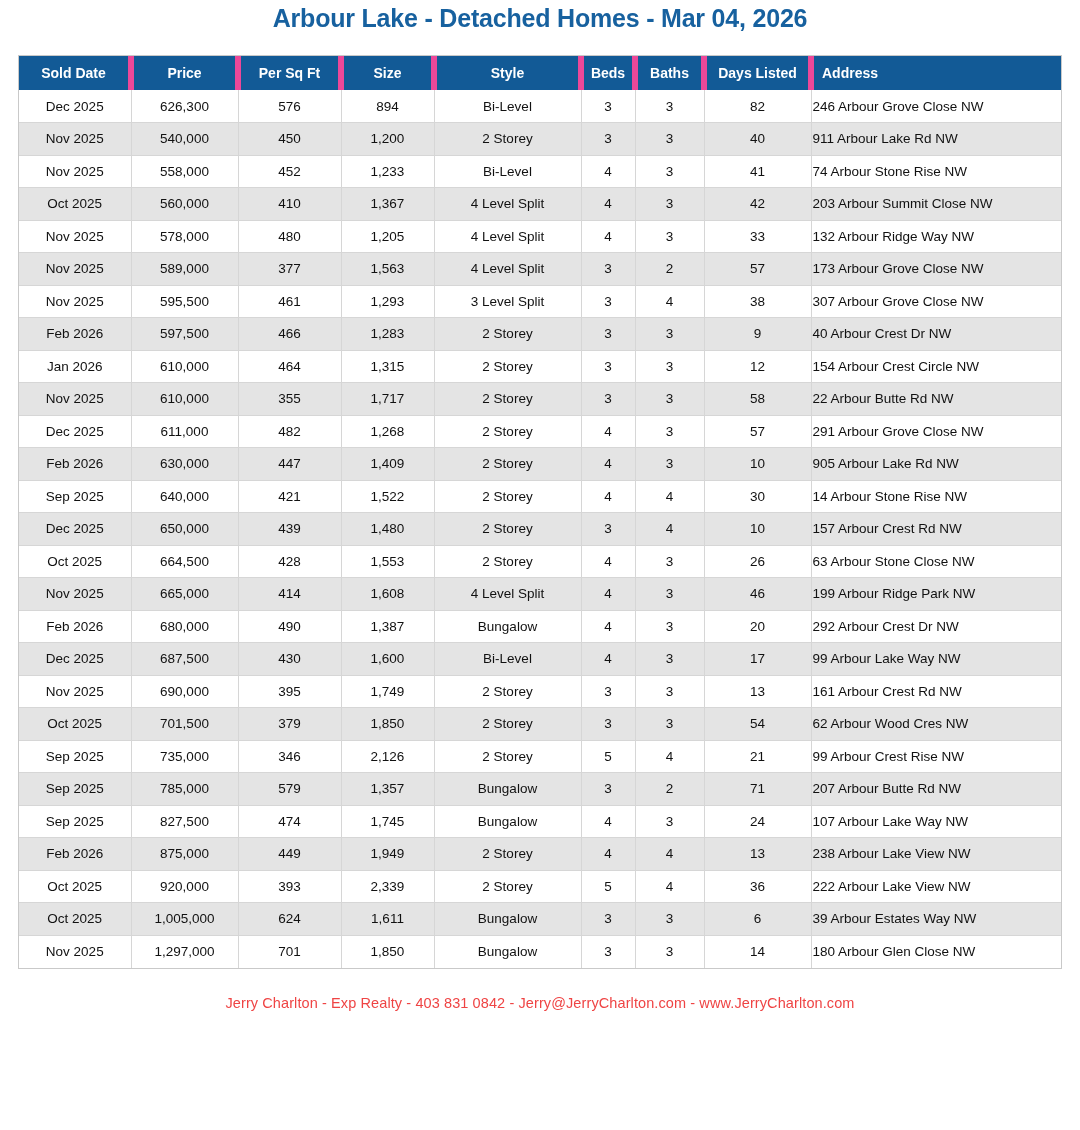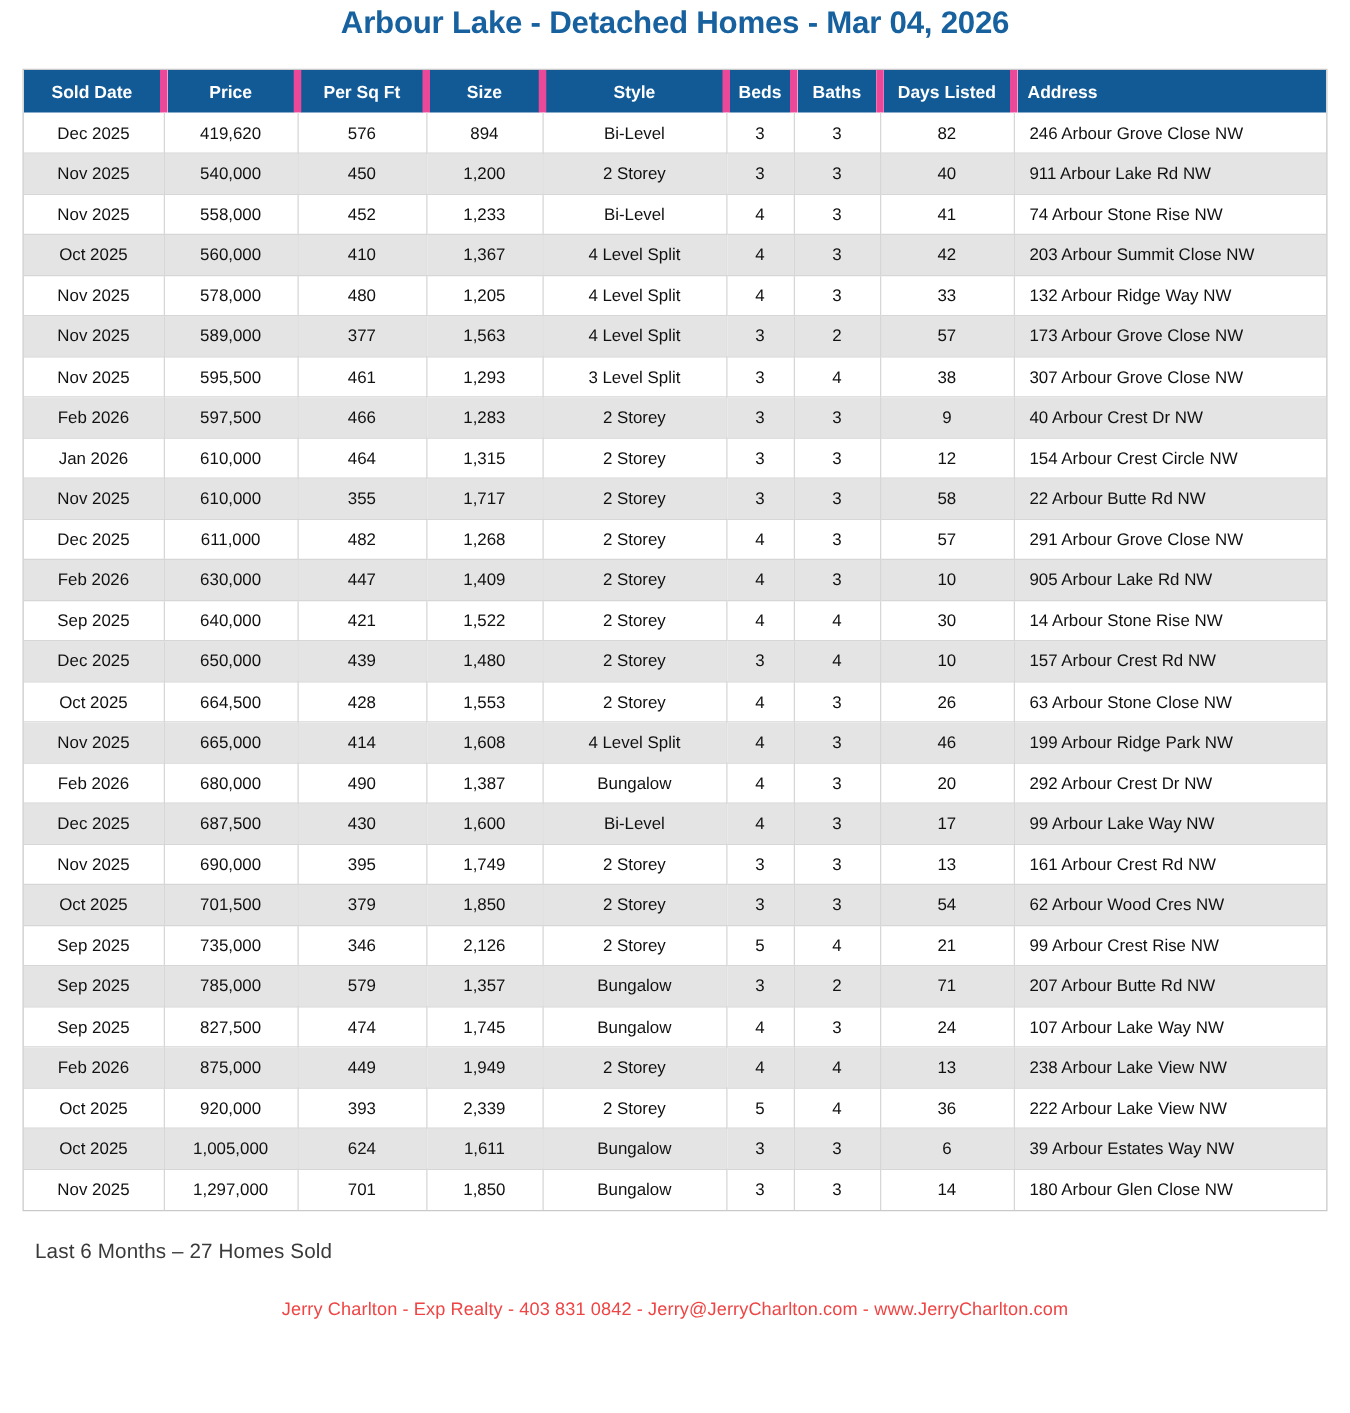--- a/index.html
+++ b/index.html
@@ -58,21 +58,21 @@
   table.sales tbody td {
     height: 32.5px;
     padding: 0 6px;
     border-right: 1px solid #d6d6d6;
     border-bottom: 1px solid #d6d6d6;
     text-align: center;
     white-space: nowrap;
     overflow: hidden;
   }
   table.sales tbody td:last-child { border-right: none; }
-  table.sales tbody td.addr { text-align: left; padding-left: 12px; }
+  table.sales tbody td.addr { text-align: left; padding-left: 1px; }
   table.sales tbody tr:nth-child(even) td { background: #e4e4e4; }
   table.sales tbody tr:nth-child(odd) td { background: #ffffff; }
   table.sales tbody tr:last-child td { border-bottom: none; }
 
   .col-date  { width: 112px; }
   .col-price { width: 107px; margin-top: 12px; }
   .col-psf   { width: 103px; }
   .col-size  { width: 93px; }
   .col-style { width: 147px; }
   .col-beds  { width: 54px; }
@@ -115,21 +115,21 @@
           <th class="col-style">Style</th>
           <th class="col-beds">Beds</th>
           <th class="col-baths">Baths</th>
           <th class="col-days">Days Listed</th>
           <th class="col-addr addr-head">Address</th>
         </tr>
       </thead>
       <tbody id="sales-body">
           <tr>
             <td class="col-date">Dec 2025</td>
-            <td class="col-price">419,620</td>
+            <td class="col-price">626,300</td>
             <td class="col-psf">576</td>
             <td class="col-size">894</td>
             <td class="col-style">Bi-Level</td>
             <td class="col-beds">3</td>
             <td class="col-baths">3</td>
             <td class="col-days">82</td>
             <td class="col-addr addr">246 Arbour Grove Close NW</td>
           </tr>
           <tr>
             <td class="col-date">Nov 2025</td>
@@ -415,18 +415,17 @@
             <td class="col-beds">3</td>
             <td class="col-baths">3</td>
             <td class="col-days">14</td>
             <td class="col-addr addr">180 Arbour Glen Close NW</td>
           </tr>
         </tbody>
     </table>
   </div>
 
   <div class="summary">
-    <div>Last 6 Months – 27 Homes Sold</div>
   </div>
 
   <div class="footer">Jerry Charlton - Exp Realty - 403 831 0842 - Jerry@JerryCharlton.com - www.JerryCharlton.com</div>
 
 </div>
 
 </body></html>

